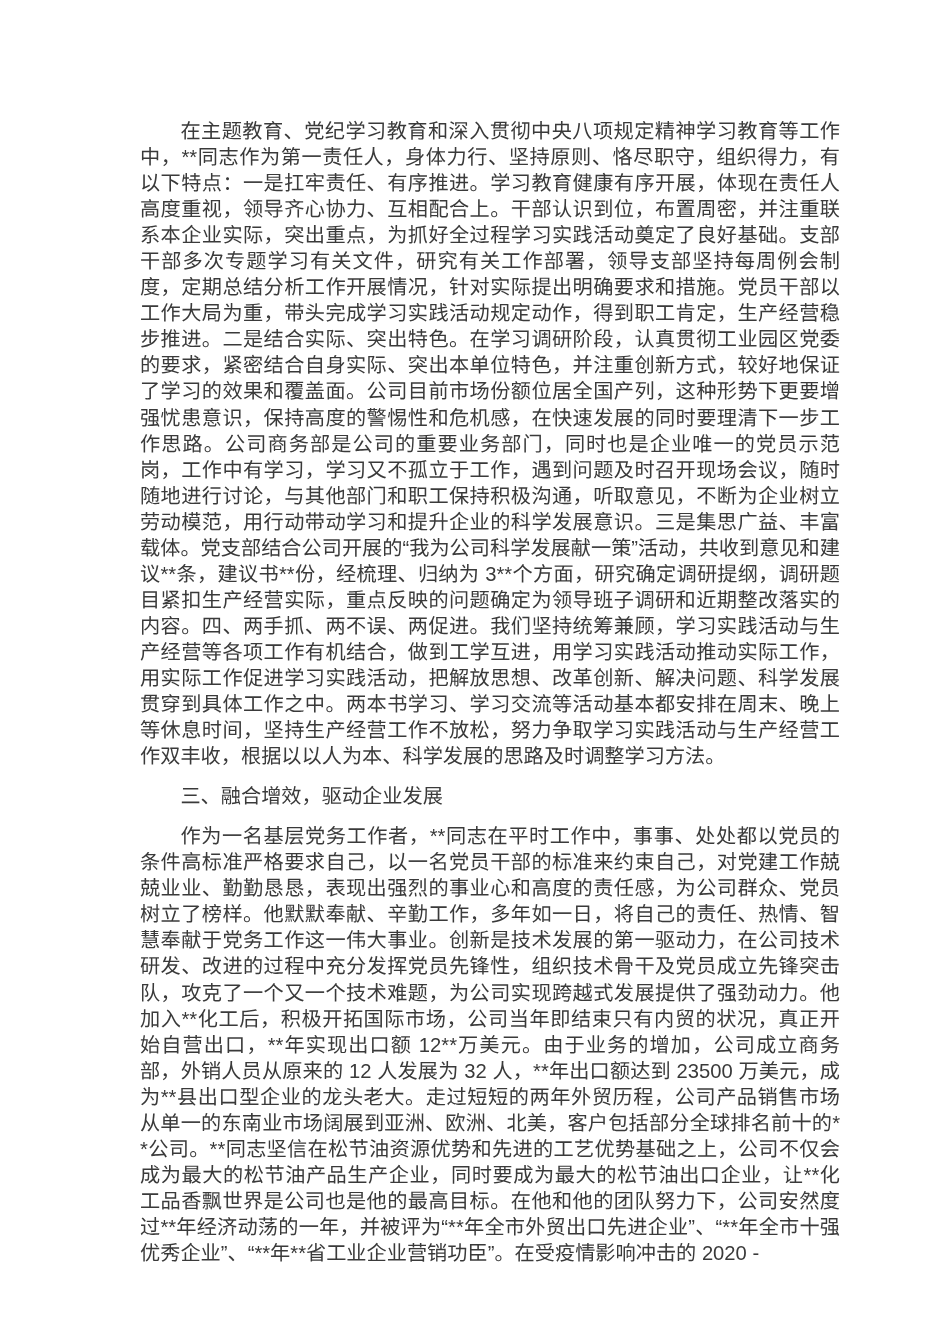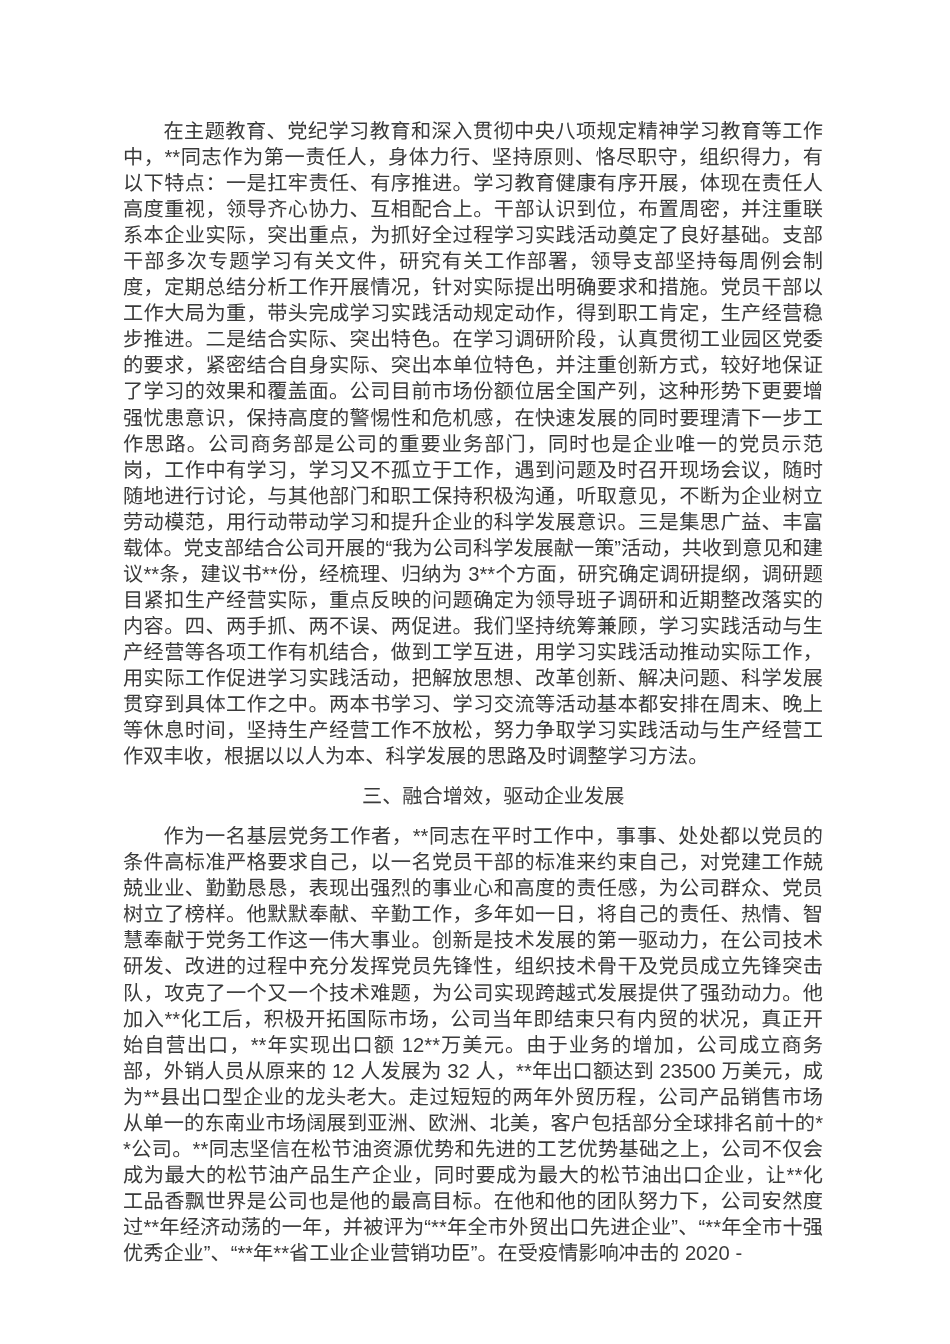--- a/index.html
+++ b/index.html
@@ -16,42 +16,42 @@
   }
   .page {
     position: relative;
     width: 950px;
     height: 1344px;
     background: #ffffff;
     box-sizing: border-box;
   }
   .content {
     position: absolute;
-    left: 123px;
+    left: 140px;
     top: 118px;
     width: 700px;
   }
   .para {
     margin: 0 0 0 0;
     font-size: 20.2px;
     line-height: 26.05px;
     color: #3a3a3a;
     text-align: justify;
     text-justify: inter-character;
     text-indent: 2em;
     letter-spacing: 0px;
     word-break: break-all;
     font-weight: 400;
   }
   .heading {
     margin: 0;
     font-size: 20.2px;
     line-height: 26.05px;
     color: #3a3a3a;
-    text-align: center;
+    text-align: left;
     text-indent: 2em;
     font-weight: 400;
     word-break: break-all;
   }
   .gap-before-heading { height: 14px; }
   .gap-after-heading  { height: 14px; }
 </style>
 </head>
 <body>
 

